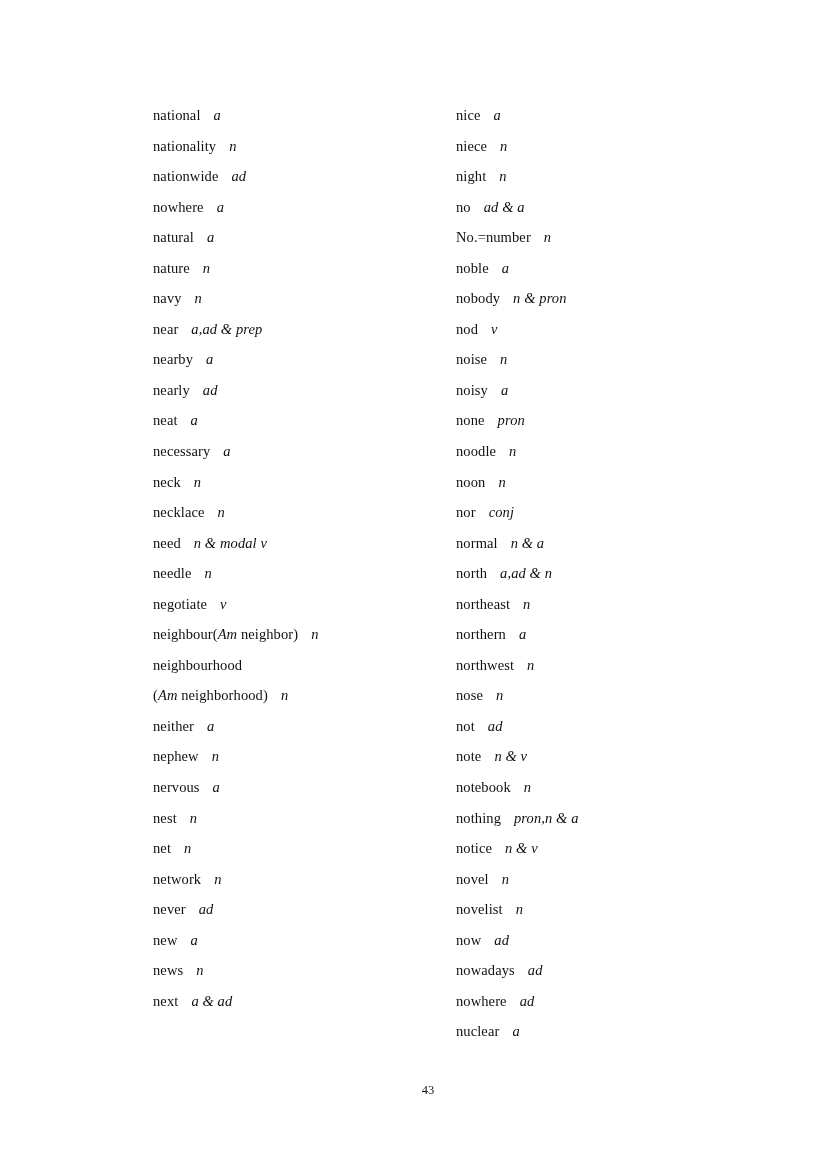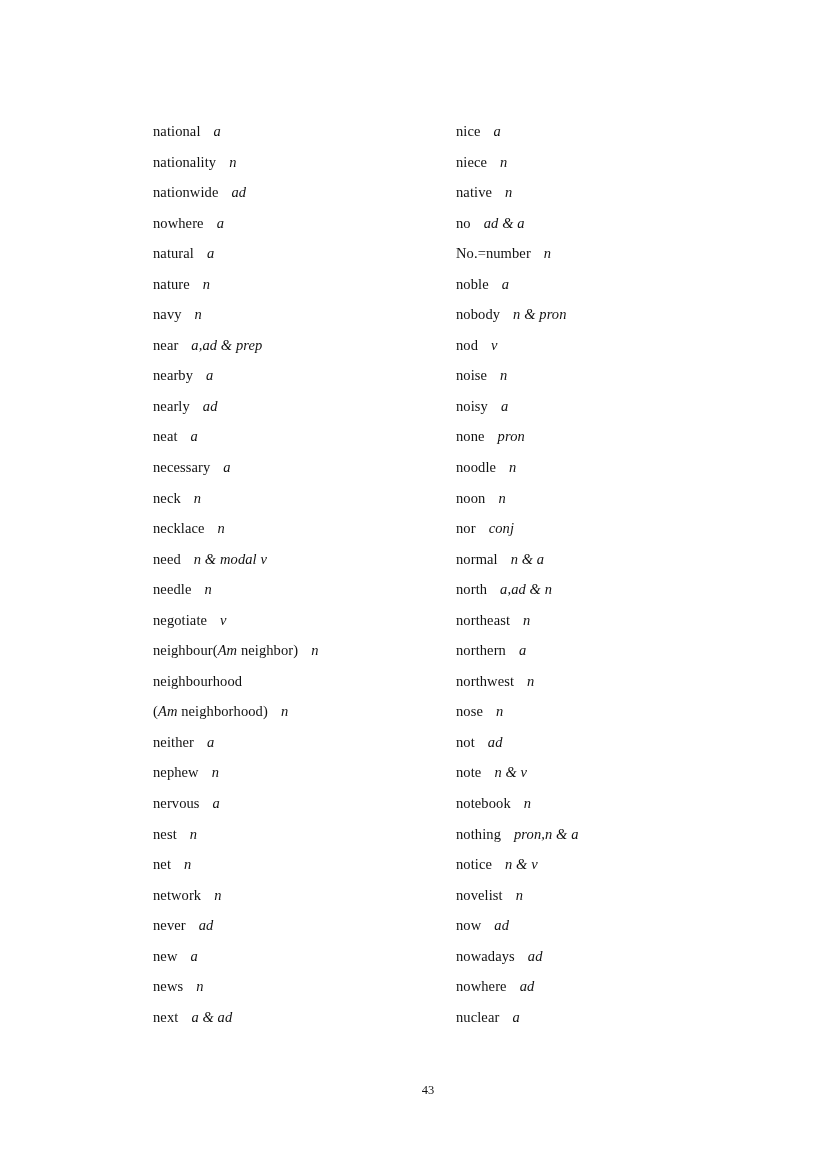--- a/index.html
+++ b/index.html
@@ -7,21 +7,21 @@
     position: relative;
     width: 826px;
     height: 1169px;
     background: #ffffff;
     font-family: "Liberation Serif", "DejaVu Serif", serif;
     color: #111111;
     overflow: hidden;
   }
   .column {
     position: absolute;
-    top: 116px;
+    top: 100px;
     width: 300px;
   }
   .col-left  { left: 153px; }
   .col-right { left: 456px; }
   .entry {
     height: 30.55px;
     line-height: 30.55px;
     font-size: 14.5px;
     white-space: nowrap;
     letter-spacing: 0.1px;
@@ -74,21 +74,21 @@
       <div class="entry"><span class="word">net</span><span class="pos">n</span></div>
       <div class="entry"><span class="word">network</span><span class="pos">n</span></div>
       <div class="entry"><span class="word">never</span><span class="pos">ad</span></div>
       <div class="entry"><span class="word">new</span><span class="pos">a</span></div>
       <div class="entry"><span class="word">news</span><span class="pos">n</span></div>
       <div class="entry"><span class="word">next</span><span class="pos">a &amp; ad</span></div>
     </div>
   <div class="column col-right" id="col-right">
       <div class="entry"><span class="word">nice</span><span class="pos">a</span></div>
       <div class="entry"><span class="word">niece</span><span class="pos">n</span></div>
-      <div class="entry"><span class="word">native</span><span class="pos">n</span></div>
+      <div class="entry"><span class="word">night</span><span class="pos">n</span></div>
       <div class="entry"><span class="word">no</span><span class="pos">ad &amp; a</span></div>
       <div class="entry"><span class="word">No.=number</span><span class="pos">n</span></div>
       <div class="entry"><span class="word">noble</span><span class="pos">a</span></div>
       <div class="entry"><span class="word">nobody</span><span class="pos">n &amp; pron</span></div>
       <div class="entry"><span class="word">nod</span><span class="pos">v</span></div>
       <div class="entry"><span class="word">noise</span><span class="pos">n</span></div>
       <div class="entry"><span class="word">noisy</span><span class="pos">a</span></div>
       <div class="entry"><span class="word">none</span><span class="pos">pron</span></div>
       <div class="entry"><span class="word">noodle</span><span class="pos">n</span></div>
       <div class="entry"><span class="word">noon</span><span class="pos">n</span></div>
@@ -97,20 +97,21 @@
       <div class="entry"><span class="word">north</span><span class="pos">a,ad &amp; n</span></div>
       <div class="entry"><span class="word">northeast</span><span class="pos">n</span></div>
       <div class="entry"><span class="word">northern</span><span class="pos">a</span></div>
       <div class="entry"><span class="word">northwest</span><span class="pos">n</span></div>
       <div class="entry"><span class="word">nose</span><span class="pos">n</span></div>
       <div class="entry"><span class="word">not</span><span class="pos">ad</span></div>
       <div class="entry"><span class="word">note</span><span class="pos">n &amp; v</span></div>
       <div class="entry"><span class="word">notebook</span><span class="pos">n</span></div>
       <div class="entry"><span class="word">nothing</span><span class="pos">pron,n &amp; a</span></div>
       <div class="entry"><span class="word">notice</span><span class="pos">n &amp; v</span></div>
+      <div class="entry"><span class="word">novel</span><span class="pos">n</span></div>
       <div class="entry"><span class="word">novelist</span><span class="pos">n</span></div>
       <div class="entry"><span class="word">now</span><span class="pos">ad</span></div>
       <div class="entry"><span class="word">nowadays</span><span class="pos">ad</span></div>
       <div class="entry"><span class="word">nowhere</span><span class="pos">ad</span></div>
       <div class="entry"><span class="word">nuclear</span><span class="pos">a</span></div>
     </div>
   <div class="page-number">43</div>
 </div>
 
 </body></html>

